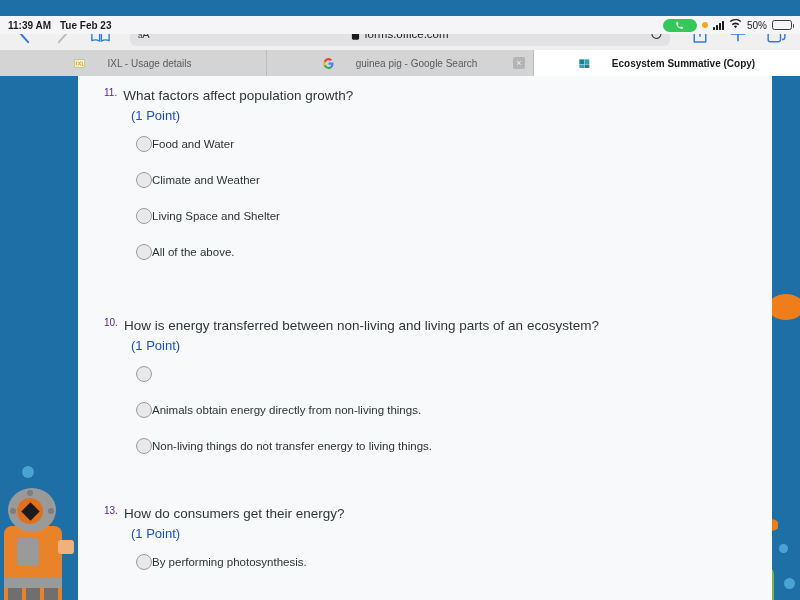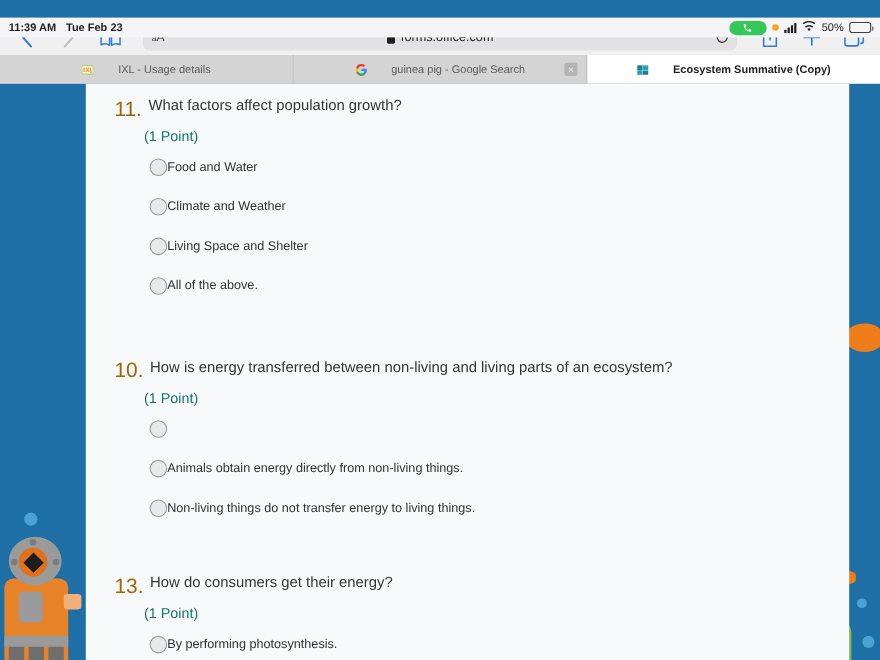--- a/index.html
+++ b/index.html
@@ -197,24 +197,24 @@
     position: absolute; top: 76px; left: 78px;
     width: 694px; height: 524px;
     background: #f7f9fa;
     overflow: hidden;
     z-index: 10;
   }
   .page-inner { padding: 10px 26px 0 26px; }
 
   .question { margin-bottom: 0; }
   .q-head { display: flex; align-items: flex-start; gap: 6px; }
-  .q-num { font-size: 19px; color: #a16207; line-height: 1.45; }
+  .q-num { font-size: 10px; color: #4c1d95; line-height: 1.45; }
   .q-text { font-size: 13.5px; color: #32363a; line-height: 1.45; }
   .q-points {
-    font-size: 13px; color: #0f766e;
+    font-size: 13px; color: #1d4ed8;
     margin-left: 27px; line-height: 1.5;
   }
 
   .options { margin-top: 11px; margin-left: 32px; }
   .option {
     display: flex; align-items: flex-end; gap: 0;
     margin-bottom: 20px;
   }
   .radio {
     width: 16px; height: 16px; border-radius: 50%;

